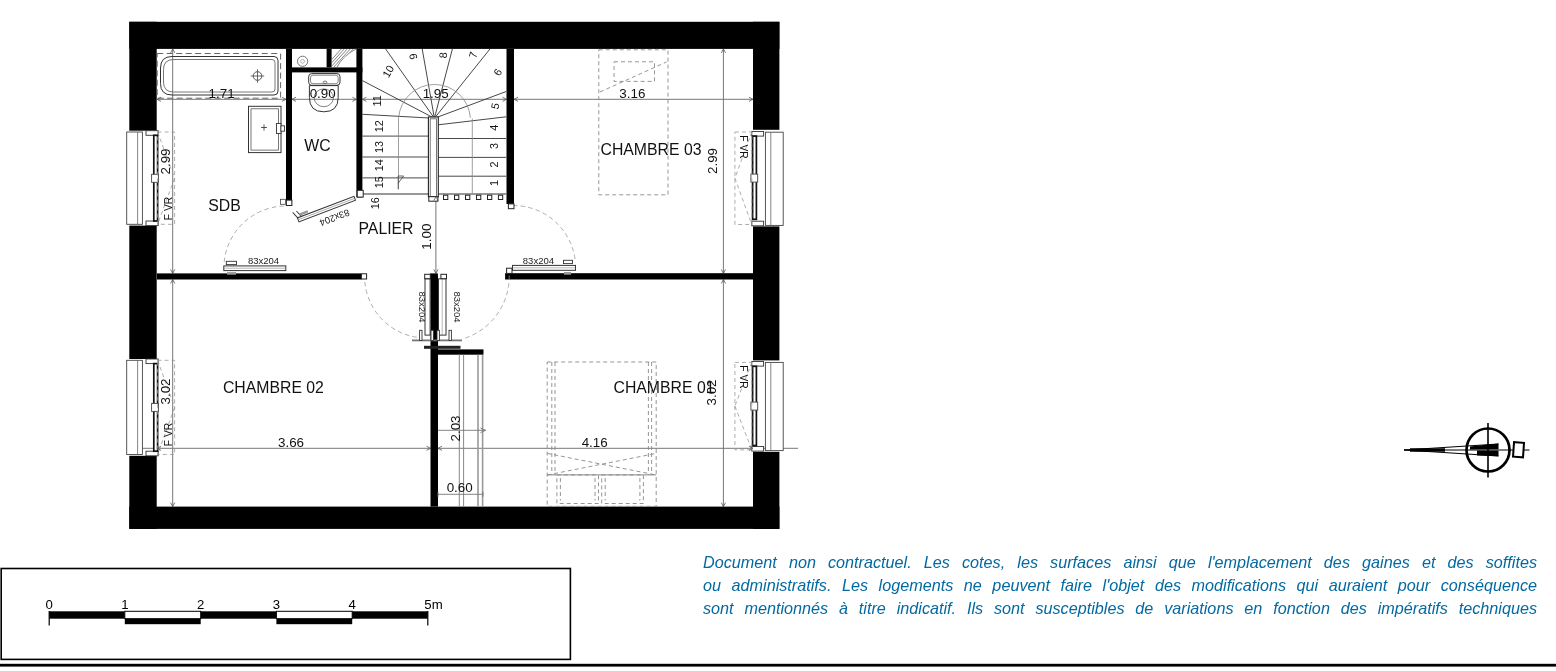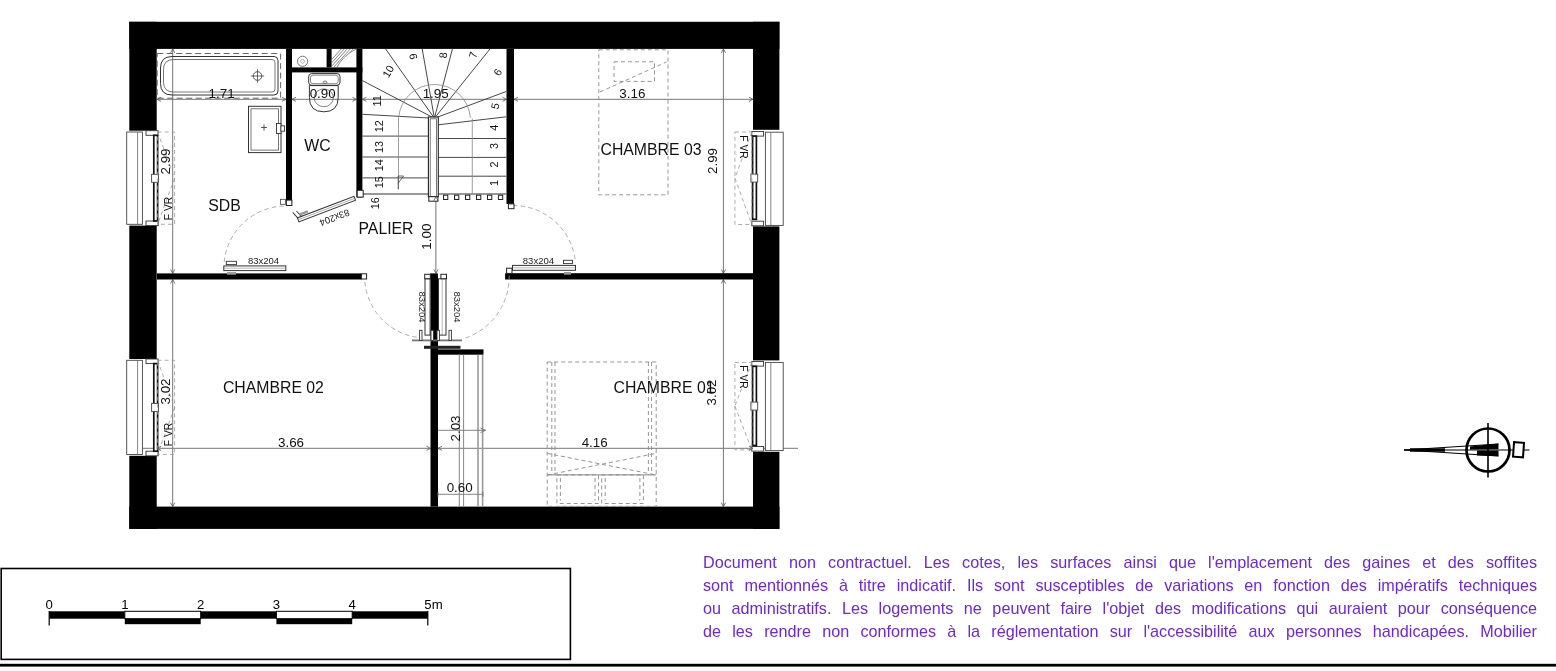--- a/index.html
+++ b/index.html
@@ -1,18 +1,18 @@
 <!DOCTYPE html>
 <html><head>
 <meta charset="utf-8">
 <style>
 html,body{margin:0;padding:0;background:#fff;}
 #page{position:relative;width:1556px;height:671px;background:#fff;overflow:hidden;font-family:"Liberation Sans",sans-serif;}
 #plan{position:absolute;left:0;top:0;}
-.par{position:absolute;left:703px;top:551px;width:834px;font-size:16.2px;line-height:22.85px;color:#6d28d9;}
+.par{position:absolute;left:703px;top:551px;width:834px;font-size:16.2px;line-height:22.85px;color:#0369a1;font-style:italic;}
 .par div{text-align:justify;text-align-last:justify;}
 .par div.last{text-align-last:left;}
 </style>
 </head>
 <body>
 <div id="page">
 
 <svg id="plan" width="1556" height="671" viewBox="0 0 1556 671">
 <g fill="none" stroke="none">
 
@@ -441,17 +441,16 @@
 <polygon points="1477,450.6 1498.5,450.6 1498.5,456.3 1477,455.4" fill="#000"></polygon>
 <rect x="1513.5" y="442.5" width="10" height="14.5" fill="#fff" stroke="#000" stroke-width="2" transform="rotate(4 1518.5 450)"></rect>
 </g>
 
 <rect x="0" y="663.8" width="1556" height="2.8" fill="#000"></rect>
 </g>
 </svg>
 
 <div class="par">
 <div>Document non contractuel. Les cotes, les surfaces ainsi que l'emplacement des gaines et des soffites</div>
+<div>ou administratifs. Les logements ne peuvent faire l'objet des modifications qui auraient pour conséquence</div>
 <div>sont mentionnés à titre indicatif. Ils sont susceptibles de variations en fonction des impératifs techniques</div>
-<div>ou administratifs. Les logements ne peuvent faire l'objet des modifications qui auraient pour conséquence</div>
-<div>de les rendre non conformes à la réglementation sur l'accessibilité aux personnes handicapées. Mobilier</div>
 </div>
 </div>
 
 </body></html>

